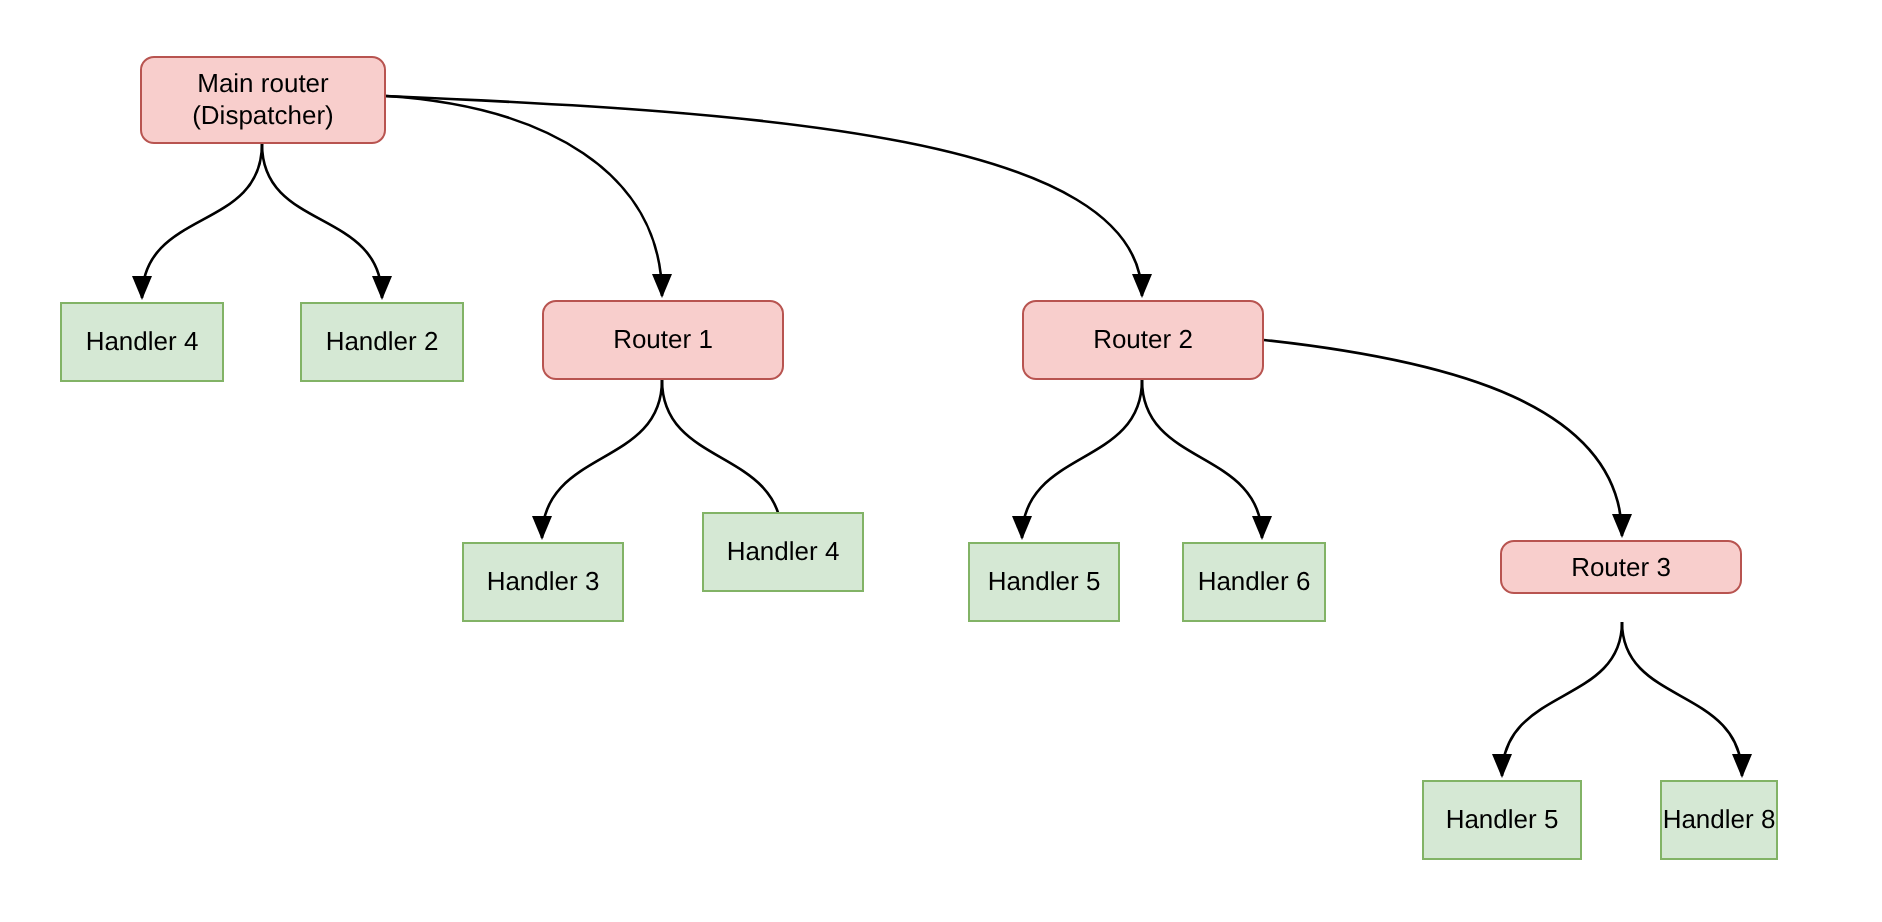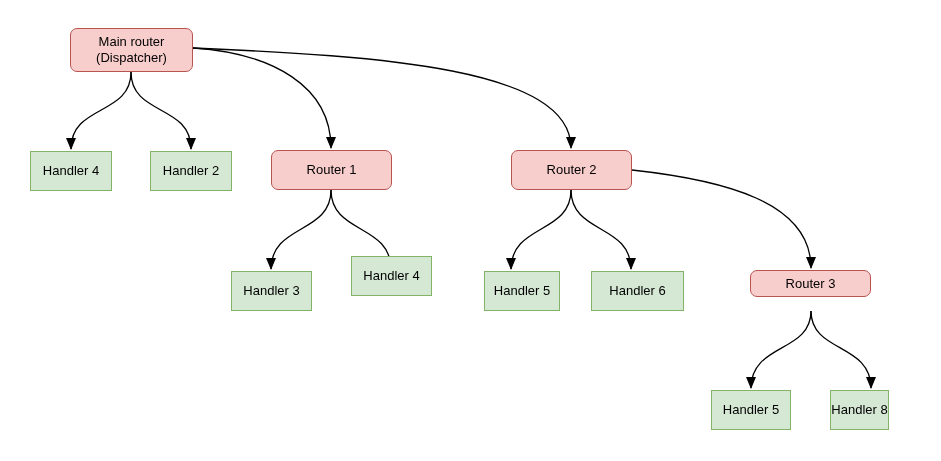--- a/index.html
+++ b/index.html
@@ -77,21 +77,21 @@
   <div class="node router" style="left:271px; top:150px; width:121px; height:40px;">Router 1</div>
 
   <div class="node router" style="left:511px; top:150px; width:121px; height:40px;">Router 2</div>
 
   <div class="node handler" style="left:231px; top:271px; width:81px; height:40px;">Handler 3</div>
 
   <div class="node handler" style="left:351px; top:256px; width:81px; height:40px;">Handler 4</div>
 
   <div class="node handler" style="left:484px; top:271px; width:76px; height:40px;">Handler 5</div>
 
-  <div class="node handler" style="left:591px; top:271px; width:93px; height:40px;">Handler 6</div>
+  <div class="node handler" style="left:591px; top:271px; width:72px; height:40px;">Handler 6</div>
 
   <div class="node router" style="left:750px; top:270px; width:121px; height:27px;">Router 3</div>
 
   <div class="node handler" style="left:711px; top:390px; width:80px; height:40px;">Handler 5</div>
 
   <div class="node handler" style="left:830px; top:390px; width:59px; height:40px;">Handler 8</div>
 
 </div>
 
 </body></html>

